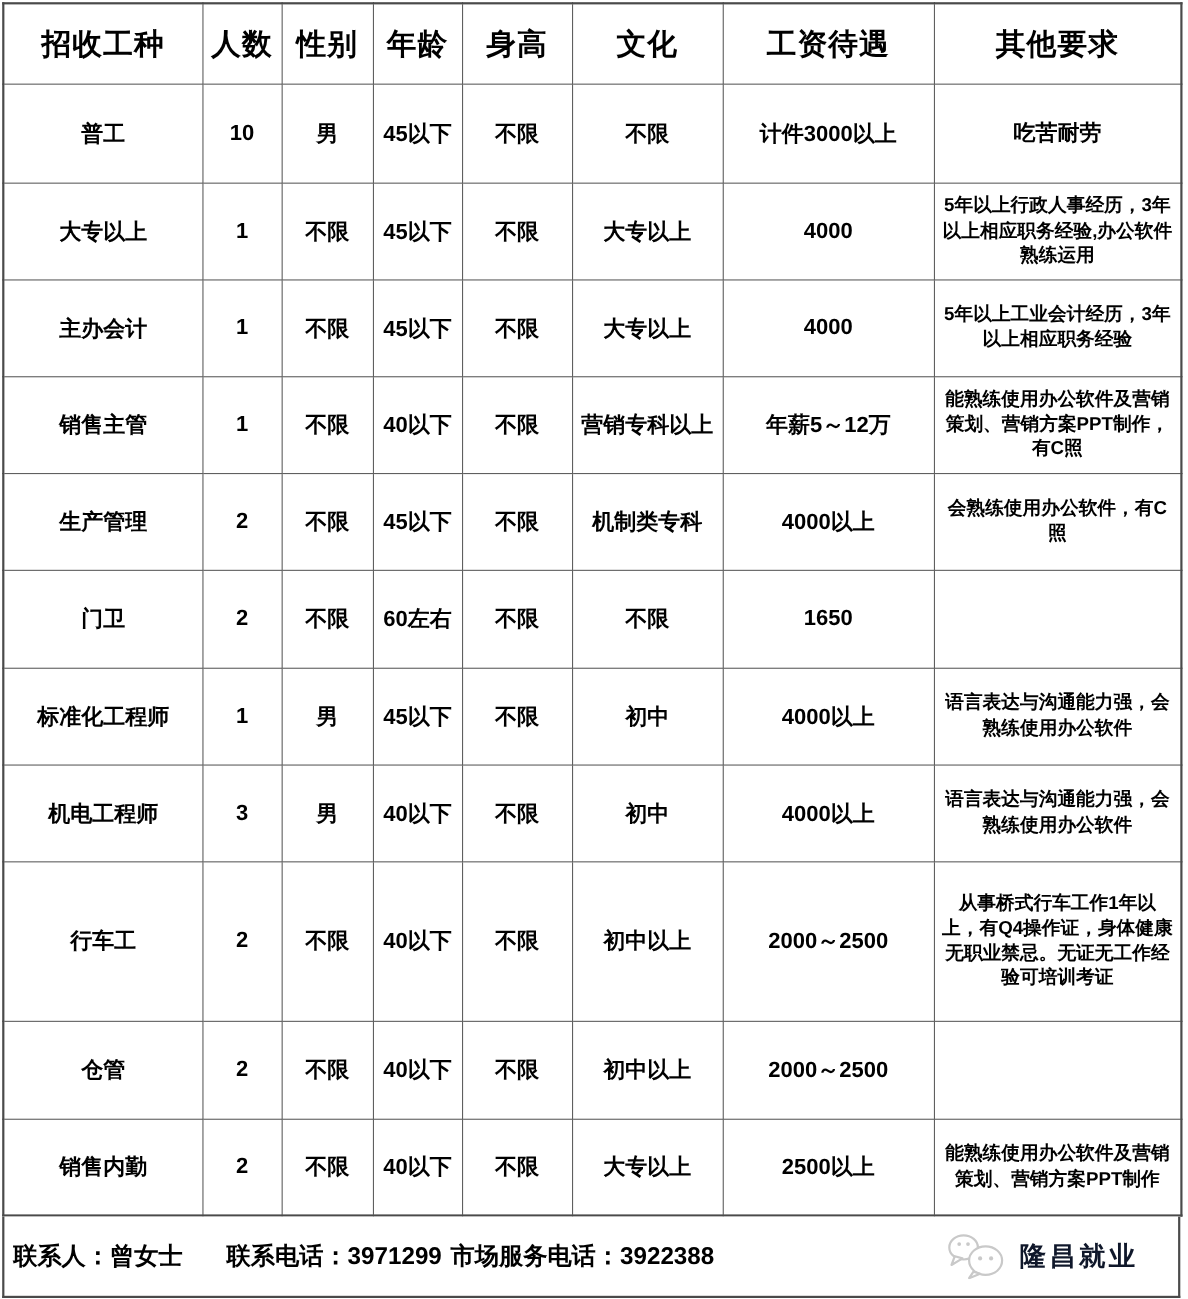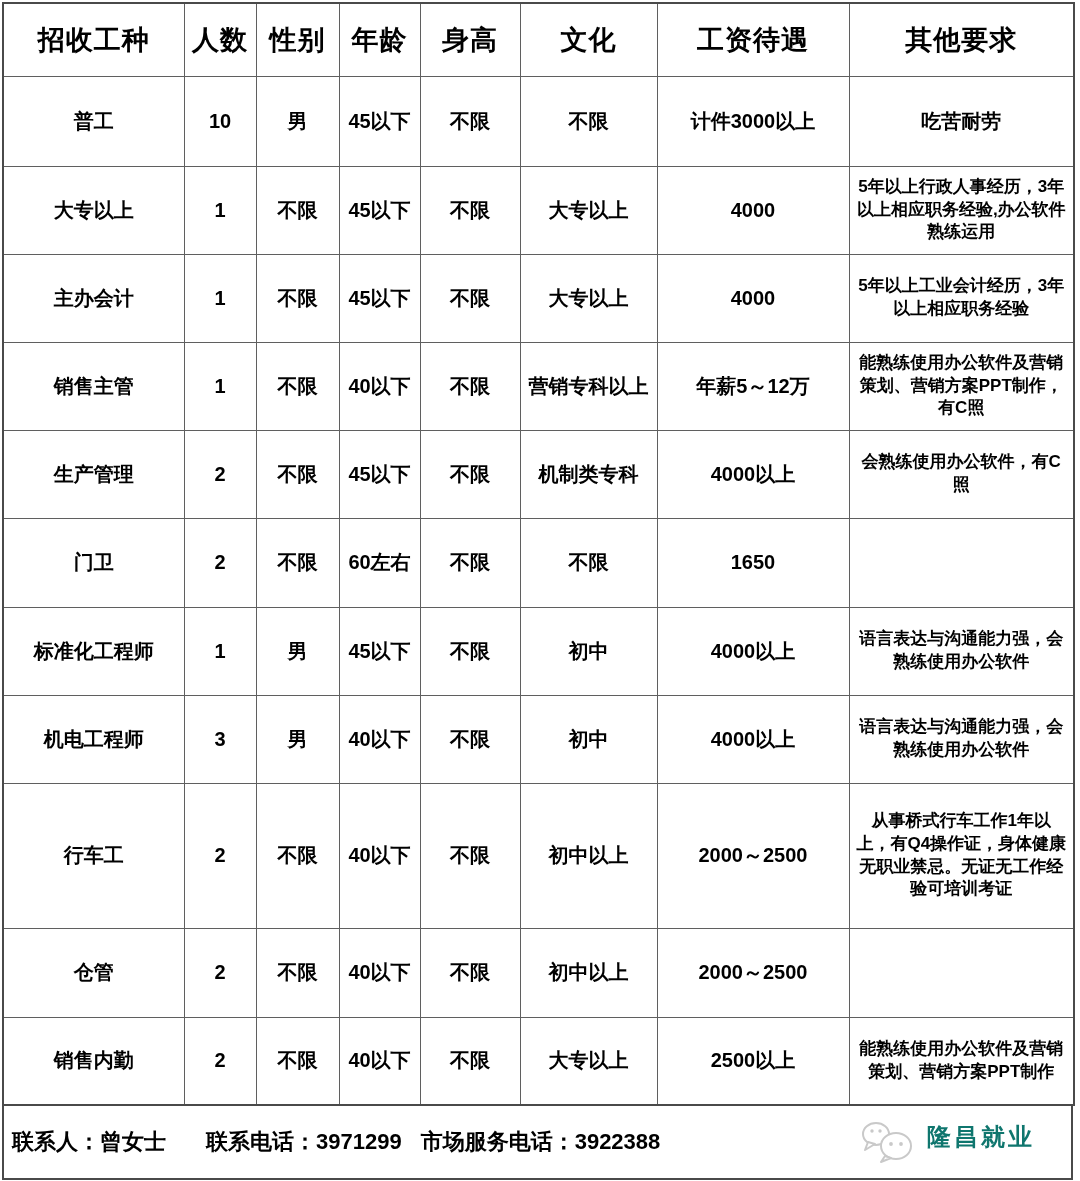--- a/index.html
+++ b/index.html
@@ -41,25 +41,25 @@
   .footer{
     width:1071px;height:74px;box-sizing:border-box;
     border:2px solid #4a4a4a;border-top:none;
     display:flex;align-items:center;justify-content:space-between;
     background:#fff;
   }
   .contact{
     padding-left:8px;font-size:22px;font-weight:bold;white-space:nowrap;
   }
   .contact .person{margin-right:40px;font-family:Liberation Serif, serif;}
-  .contact .phone{margin-right:19px;}
+  .contact .phone{margin-right:8px;}
   .watermark{
-    display:flex;align-items:flex-start;gap:10px;
+    display:flex;align-items:center;gap:10px;
     margin-right:36px;
-    color:#0f766e;font-size:24px;font-weight:bold;letter-spacing:3px;
+    color:#0f172a;font-size:24px;font-weight:bold;letter-spacing:3px;
     text-shadow:1px 1px 0 #ffffff;
     user-select:none;
   }
   .watermark svg{display:block;}
 </style>
 </head>
 <body>
 
 <div class="page">
 

